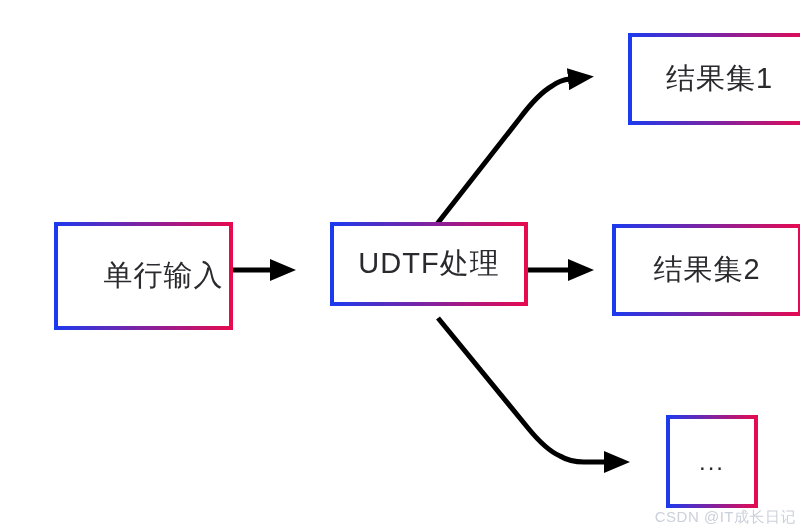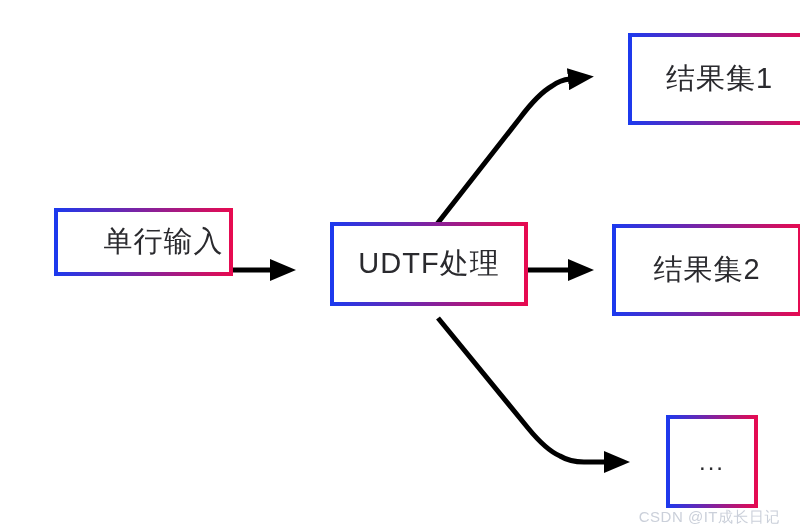--- a/index.html
+++ b/index.html
@@ -43,28 +43,28 @@
       linear-gradient(to right, var(--border-gradient-start, #1b3aef), var(--border-gradient-end, #e80a4f)) border-box;
     display: flex;
     align-items: center;
     justify-content: center;
     color: var(--text-color, #2a2a2e);
     font-size: 29px;
     letter-spacing: 1px;
     white-space: nowrap;
     margin-left: 28px;
   }
-  .node-input   { left: 26px;  top: 208px; width: 179px; height: 68px; padding-left: 40px; }
+  .node-input   { left: 26px;  top: 222px; width: 179px; height: 108px; padding-left: 40px; }
   .node-udtf    { left: 302px; top: 222px; width: 198px; height: 84px; }
   .node-result1 { left: 600px; top: 33px;  width: 183px; height: 92px; }
   .node-result2 { left: 584px; top: 224px; width: 190px; height: 92px; }
   .node-more    { left: 638px; top: 415px; width: 92px;  height: 93px; font-size: 24px; letter-spacing: 2px; }
   .watermark {
     position: absolute;
-    right: 20px;
+    right: 4px;
     top: 508px;
     font-size: 15px;
     color: var(--watermark-color, #cbd0da);
     letter-spacing: 0.5px;
   }
 </style>
 </head>
 <body>
 
 <div class="canvas">

